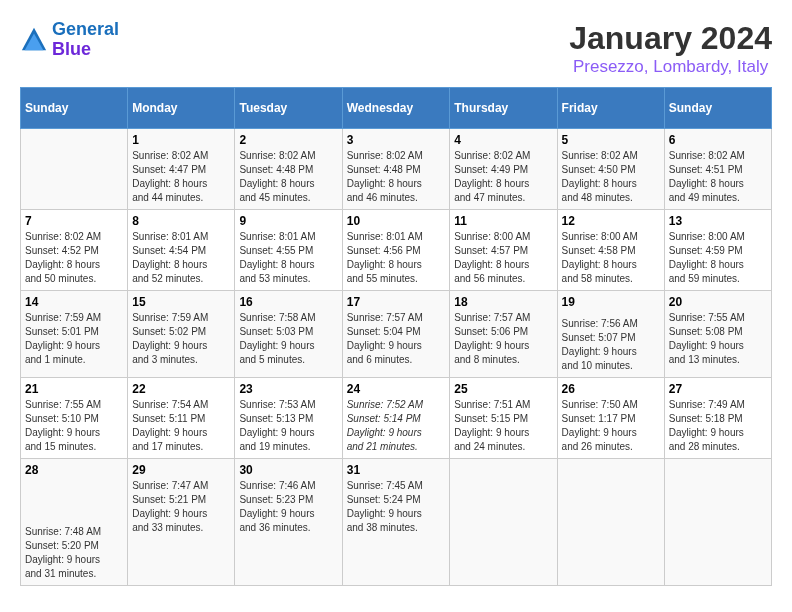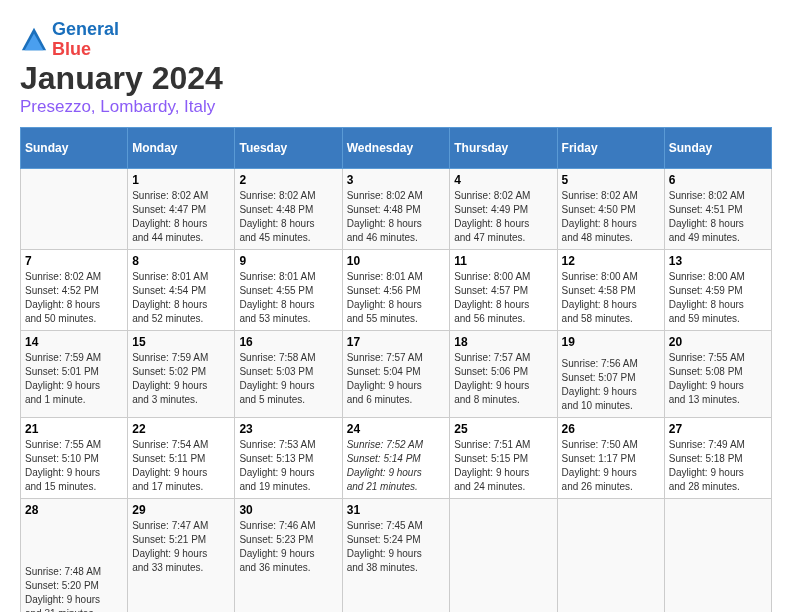--- a/index.html
+++ b/index.html
@@ -8,42 +8,41 @@
       background: #fff;
       width: 792px;
       min-height: 612px;
       padding: 20px;
     }
     .header {
       display: flex;
       justify-content: space-between;
       align-items: flex-start;
       margin-bottom: 10px;
-      flex-direction: column;
     }
     .logo {
       display: flex;
       align-items: center;
       gap: 4px;
     }
     .logo-text {
       font-size: 18px;
       font-weight: bold;
       color: #333;
       line-height: 1.1;
     }
     .logo-text span {
       color: #1a6fbc;
     }
     .logo-icon {
       width: 28px;
       height: 28px;
     }
     .title-area {
-      text-align: left;
+      text-align: center;
     }
     .month-title {
       font-size: 32px;
       font-weight: bold;
       color: #333;
     }
     .subtitle {
       font-size: 17px;
       color: #8b5cf6;
     }
@@ -94,21 +93,21 @@
 <body>
 
 <div class="header">
   <div class="logo">
     <svg class="logo-icon" viewBox="0 0 30 30">
       <polygon points="15,2 28,26 2,26" fill="#1a6fbc"></polygon>
       <polygon points="15,8 25,26 5,26" fill="#4a9fef"></polygon>
     </svg>
     <div class="logo-text">
       <span>General</span><br>
-      <span style="color:#ef4444">Blue</span>
+      <span style="color:#6d28d9">Blue</span>
     </div>
   </div>
   <div class="title-area">
     <div class="month-title">January 2024</div>
     <div class="subtitle">Presezzo, Lombardy, Italy</div>
   </div>
 </div>
 
 <table>
   <thead>

